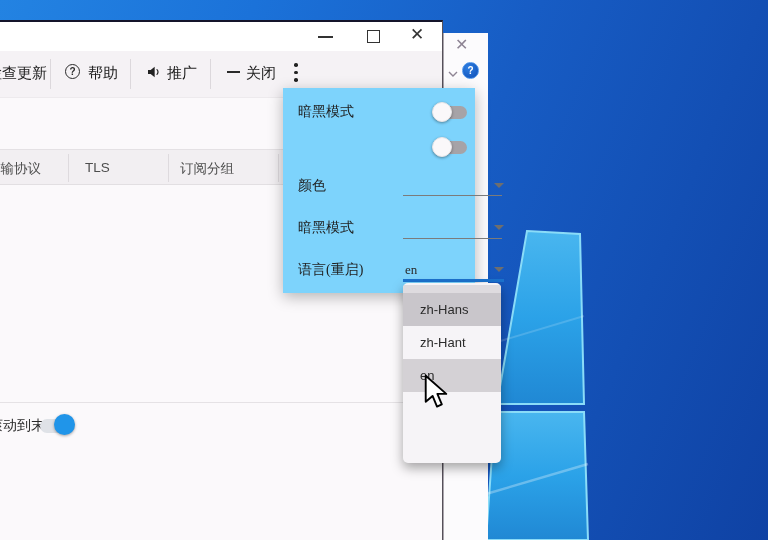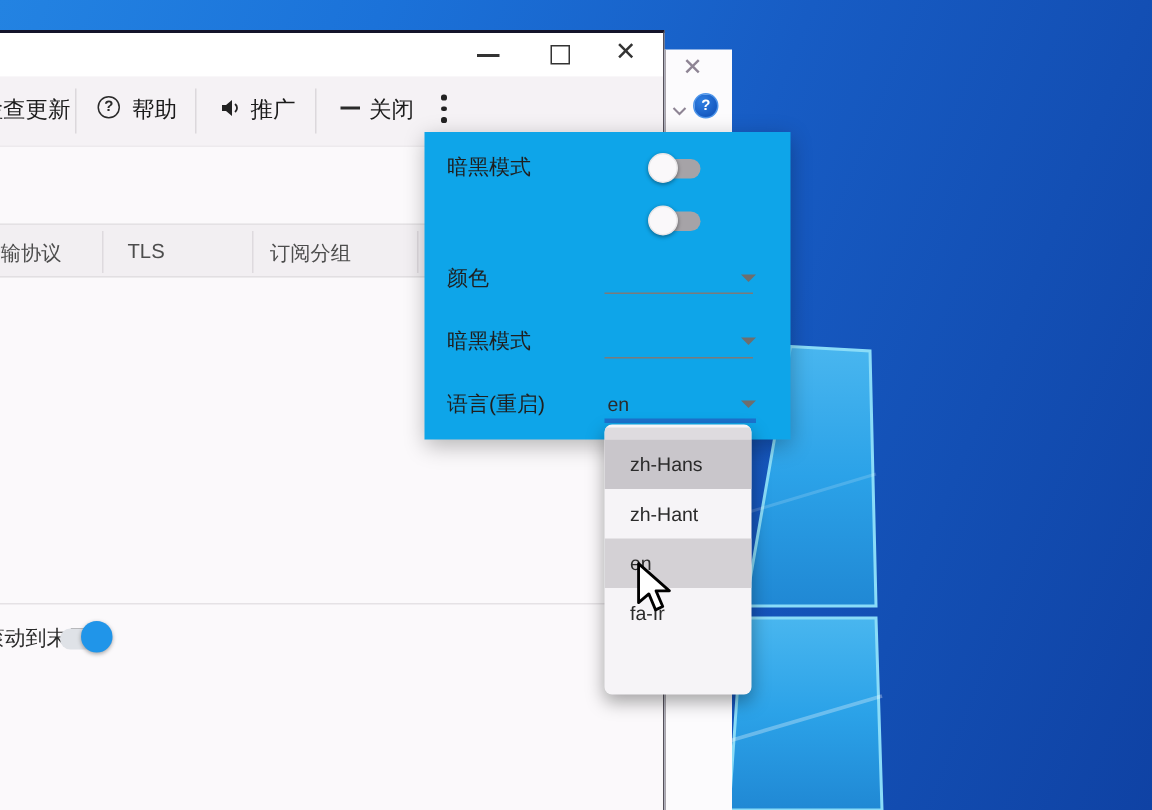--- a/index.html
+++ b/index.html
@@ -44,22 +44,22 @@
   .th-cell { position:absolute; top:10px; font-size:13.5px; color:#4d4d4d; white-space:nowrap; }
   .th-div { position:absolute; top:4px; width:1px; height:28px; background:#dedade; }
 
   .footer-divider { position:absolute; left:0; top:380px; width:100%; height:1px; background:#e5e2e5; }
   .footer-label { position:absolute; left:-11px; top:395px; font-size:14px; color:#2a2a2a; white-space:nowrap; }
   .switch-on-track { position:absolute; left:40px; top:397px; width:35px; height:14px; border-radius:7px; background:#dfe2e7; }
   .switch-on-thumb { position:absolute; left:54px; top:392px; width:21px; height:21px; border-radius:50%;
     background:#2095e9; box-shadow:0 1px 3px rgba(0,0,0,.35); }
 
   
-  .settings-popup { position:absolute; left:283px; top:88px; width:244px; height:205px; background:#0ea5e9;
-    box-shadow:0 4px 14px rgba(0,0,0,.28); z-index:3; }
+  .settings-popup { position:absolute; left:283px; top:88px; width:192px; height:205px; background:#7dd3fc;
+    box-shadow:0 4px 14px rgba(0,0,0,.28); z-index:3;font-family:Liberation Serif, serif; }
   .sp-label { position:absolute; left:15px; font-size:14px; color:#1f1f1f; white-space:nowrap; }
   .switch-off { position:absolute; left:149px; width:40px; height:20px; }
   .switch-off .track { position:absolute; left:6px; top:4px; width:29px; height:13px; border-radius:7px; background:#a6a3a7; }
   .switch-off .thumb { position:absolute; left:0; top:0; width:20px; height:20px; border-radius:50%;
     background:#faf8fa; border:1px solid #e8e6e8; box-shadow:0 1px 3px rgba(0,0,0,.4); }
   .sp-underline { position:absolute; left:120px; width:99px; height:1px; background:#7b7b7b; }
   .sp-underline-focus { position:absolute; left:120px; top:191px; width:101px; height:2.5px; background:#1b72ce; }
   .sp-arrow { position:absolute; width:0; height:0; border-left:5px solid transparent;
     border-right:5px solid transparent; border-top:5.5px solid #6e6e6e; }
   .sp-value { position:absolute; left:122px; font-size:13px; color:#2a2a2a; }
@@ -171,18 +171,17 @@
   <div class="sp-value" style="top:174px;">en</div>
   <div class="sp-underline-focus"></div>
   <div class="sp-arrow" style="left:211px; top:179px;"></div>
 </div>
 
 <div class="lang-dropdown">
   <div class="ld-empty"></div>
   <div class="ld-item" style="top:43px;">zh-Hant</div>
   <div class="ld-item ld-selected" style="top:10px;">zh-Hans</div>
   <div class="ld-item ld-hover" style="top:76px;">en</div>
-  <div class="ld-item" style="top:109px;">fa-Ir</div>
 </div>
 
 <svg class="cursor" width="24" height="36" viewBox="0 0 14 21">
   <path d="M1,1 L1,16.2 L5,12.8 L7.6,19 L10.4,17.7 L7.8,11.6 L13,11.6 Z" fill="#ffffff" stroke="#000000" stroke-width="1.1" stroke-linejoin="round"></path>
 </svg>
 
 </body></html>

